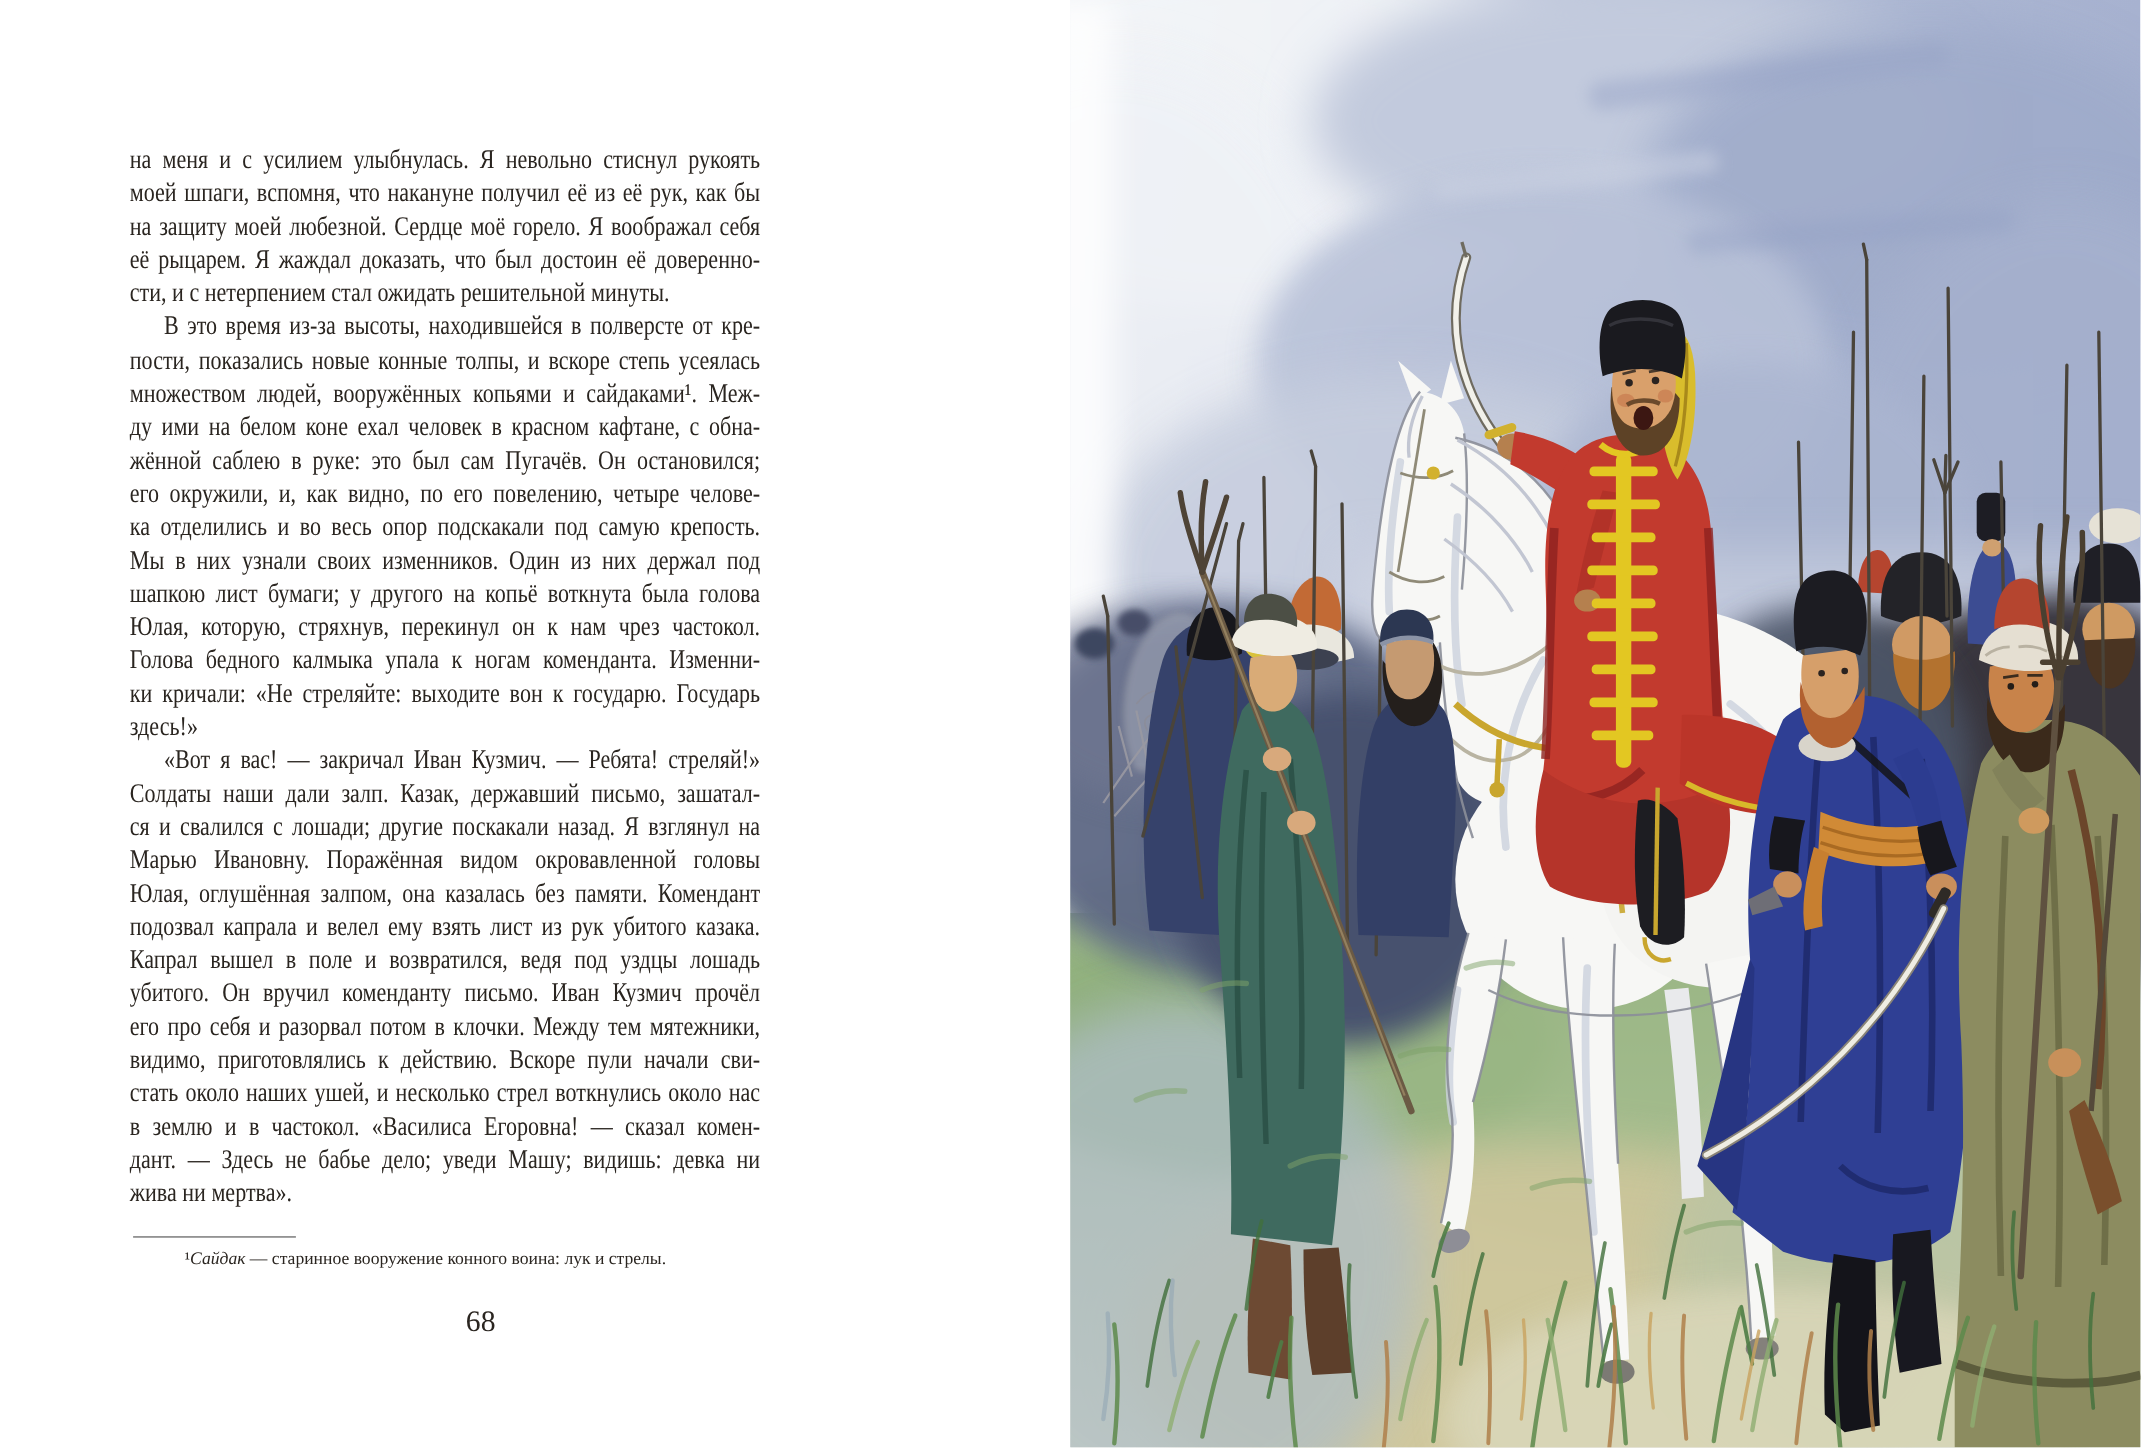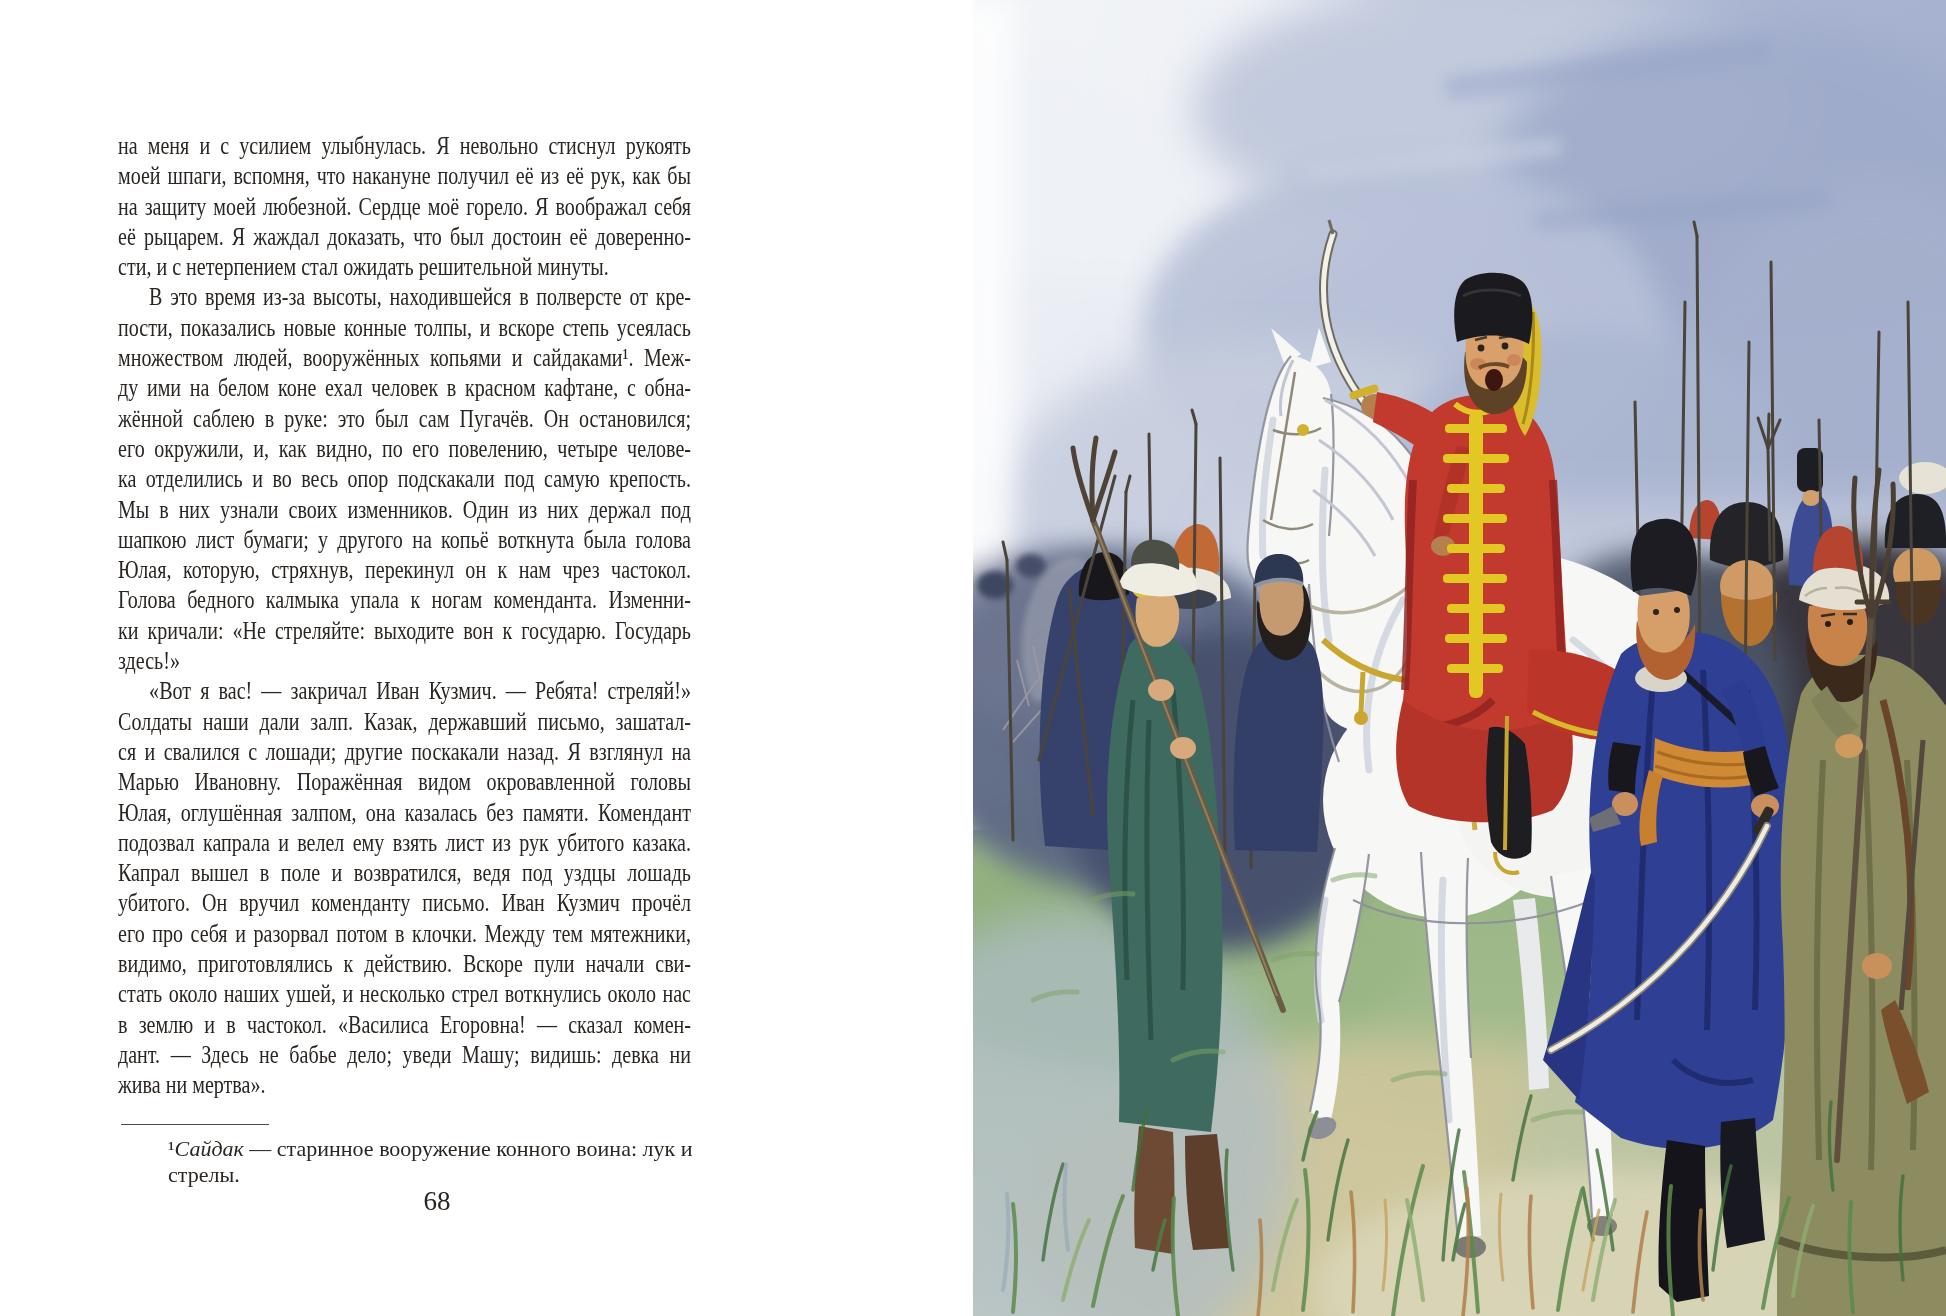--- a/index.html
+++ b/index.html
@@ -6,21 +6,21 @@
   body{width:1946px;height:1316px;background:#ffffff;position:relative;overflow:hidden;
        font-family:"Liberation Serif","DejaVu Serif",serif;color:#2a2520}
   .left-page{position:absolute;left:0;top:0;width:973px;height:1316px}
   .text-block{position:absolute;left:118px;top:131px;width:700px;
               font-size:24.5px;line-height:30.3px;text-align:justify;
               transform:scaleX(.8186);transform-origin:0 0}
   .line{text-align-last:justify;white-space:normal}
   .line.para-end{text-align-last:left}
   .line.indent{text-indent:38px}
   .footnote-rule{position:absolute;left:121px;top:1124px;width:148px;border-top:1.6px solid #4c4c4c}
-  .footnote{position:absolute;left:118px;top:1136px;width:573px;font-size:22px;text-indent:0;padding-left:50px}
+  .footnote{position:absolute;left:118px;top:1136px;width:573px;font-size:16px;text-indent:0;padding-left:50px}
   .fn-term{font-style:italic}
   .page-number{position:absolute;left:437px;top:1186px;transform:translateX(-50%);
                font-weight:normal;font-size:27px}
   .illustration{position:absolute;left:973px;top:0;width:973px;height:1316px}
   .illustration svg{display:block;width:100%;height:100%}
 </style>
 </head>
 <body>
 
 <div class="left-page">

